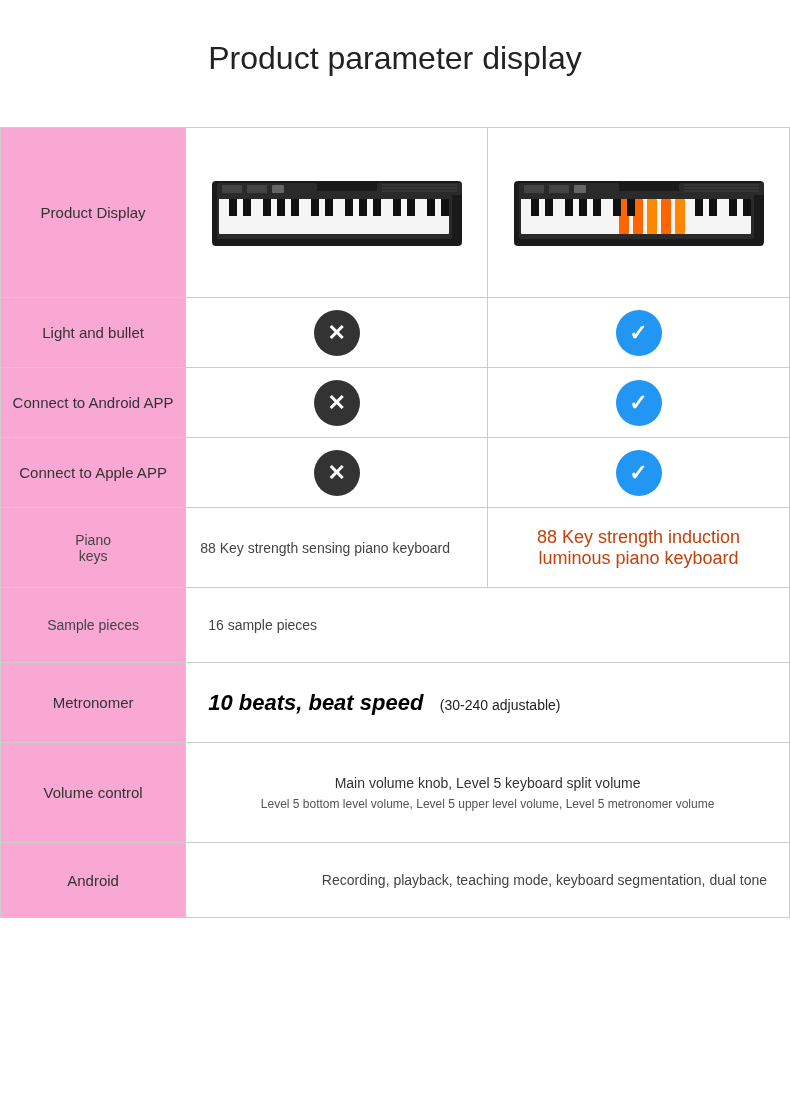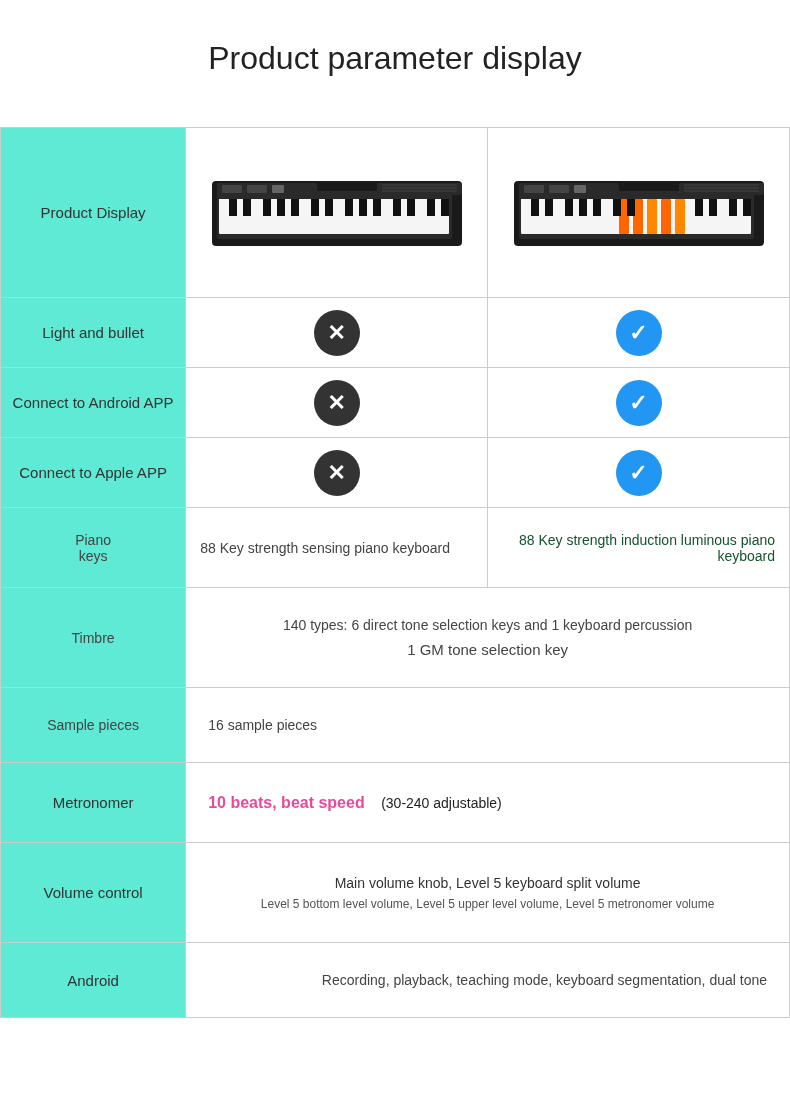--- a/index.html
+++ b/index.html
@@ -28,21 +28,21 @@
     .comparison-table td, .comparison-table th {
       border-right: 1px solid #ccc;
       border-bottom: 1px solid #ccc;
       vertical-align: middle;
       text-align: center;
       padding: 10px 8px;
     }
 
     .label-col {
       width: 184px;
-      background: #5eead4;
+      background: #f9a8d4;
       color: #333;
       font-size: 15px;
     }
 
     .basic-col {
       width: 300px;
     }
 
     .smart-col {
       width: 300px;
@@ -130,23 +130,24 @@
     .metronome-row td {
       height: 80px;
     }
 
     .metronome-content {
       text-align: left;
       padding: 10px 14px;
     }
 
     .metronome-main {
-      font-size: 16px;
+      font-size: 22px;
       font-weight: 600;
-      color: #ec4899;
+      color: #000000;
+      font-style: italic;
     }
 
     .metronome-sub {
       font-size: 14px;
       color: #222;
     }
 
     .volume-row td {
       height: 100px;
     }
@@ -318,34 +319,25 @@
   <tr class="piano-keys-row">
     <td class="label-col">
       <div>
         <span>Piano</span><br>
         <span>keys</span>
       </div>
     </td>
     <td class="basic-col" style="text-align:left; padding: 10px 14px; font-size:14px; color:#444;">
       <span>88 Key strength sensing piano keyboard</span>
     </td>
-    <td class="smart-col" style="text-align:right; padding: 10px 14px; font-size:14px; color:#14532d;">
+    <td class="smart-col" style="text-align:center; padding: 10px 14px; font-size:18px; color:#c2410c;">
       <span>88 Key strength induction luminous piano keyboard</span>
     </td>
   </tr>
 
-  <tr class="timbre-row">
-    <td class="label-col">
-      <span>Timbre</span>
-    </td>
-    <td colspan="2" class="timbre-content">
-      <div style="margin-bottom:8px; font-size:14px; color:#444;">140 types: 6 direct tone selection keys and 1 keyboard percussion</div>
-      <div style="font-size:15px; color:#444; font-weight:500;">1 GM tone selection key</div>
-    </td>
-  </tr>
 
   <tr class="sample-row">
     <td class="label-col">
       <span>Sample pieces</span>
     </td>
     <td colspan="2">
       <div class="sample-content">
         <span>16 sample pieces</span>
       </div>
     </td>

